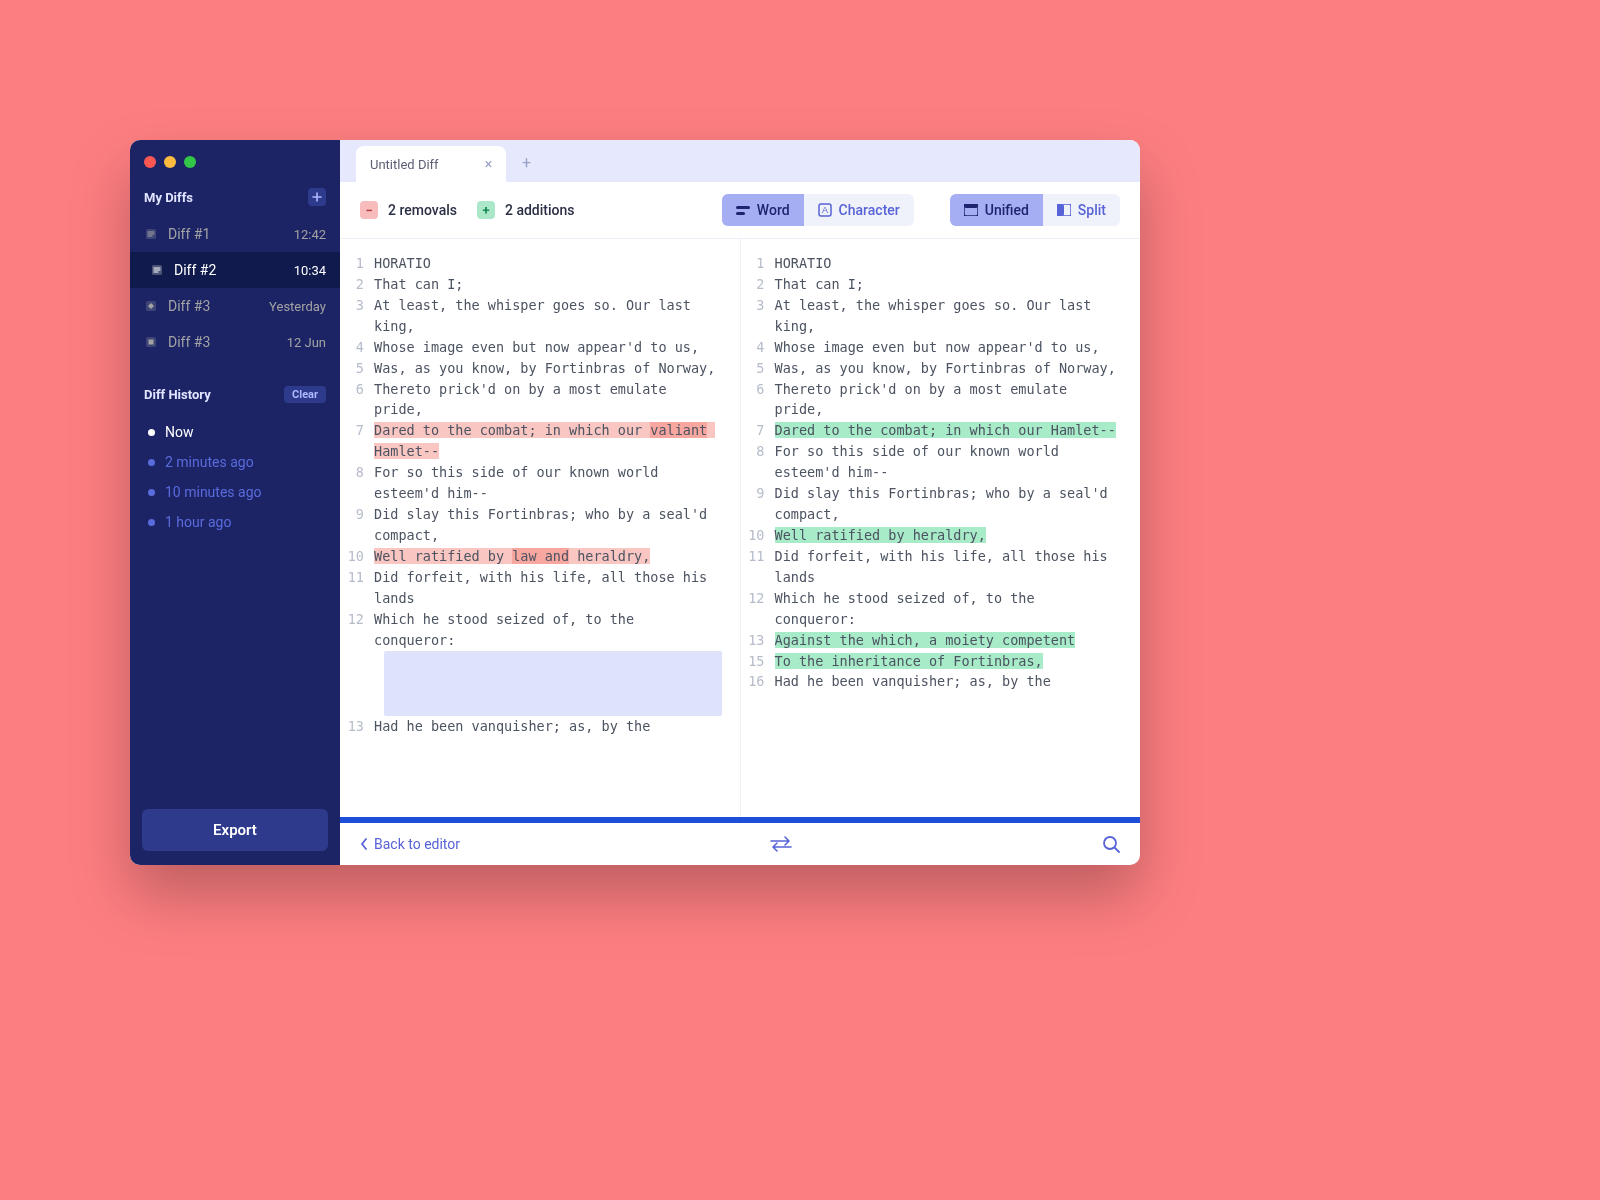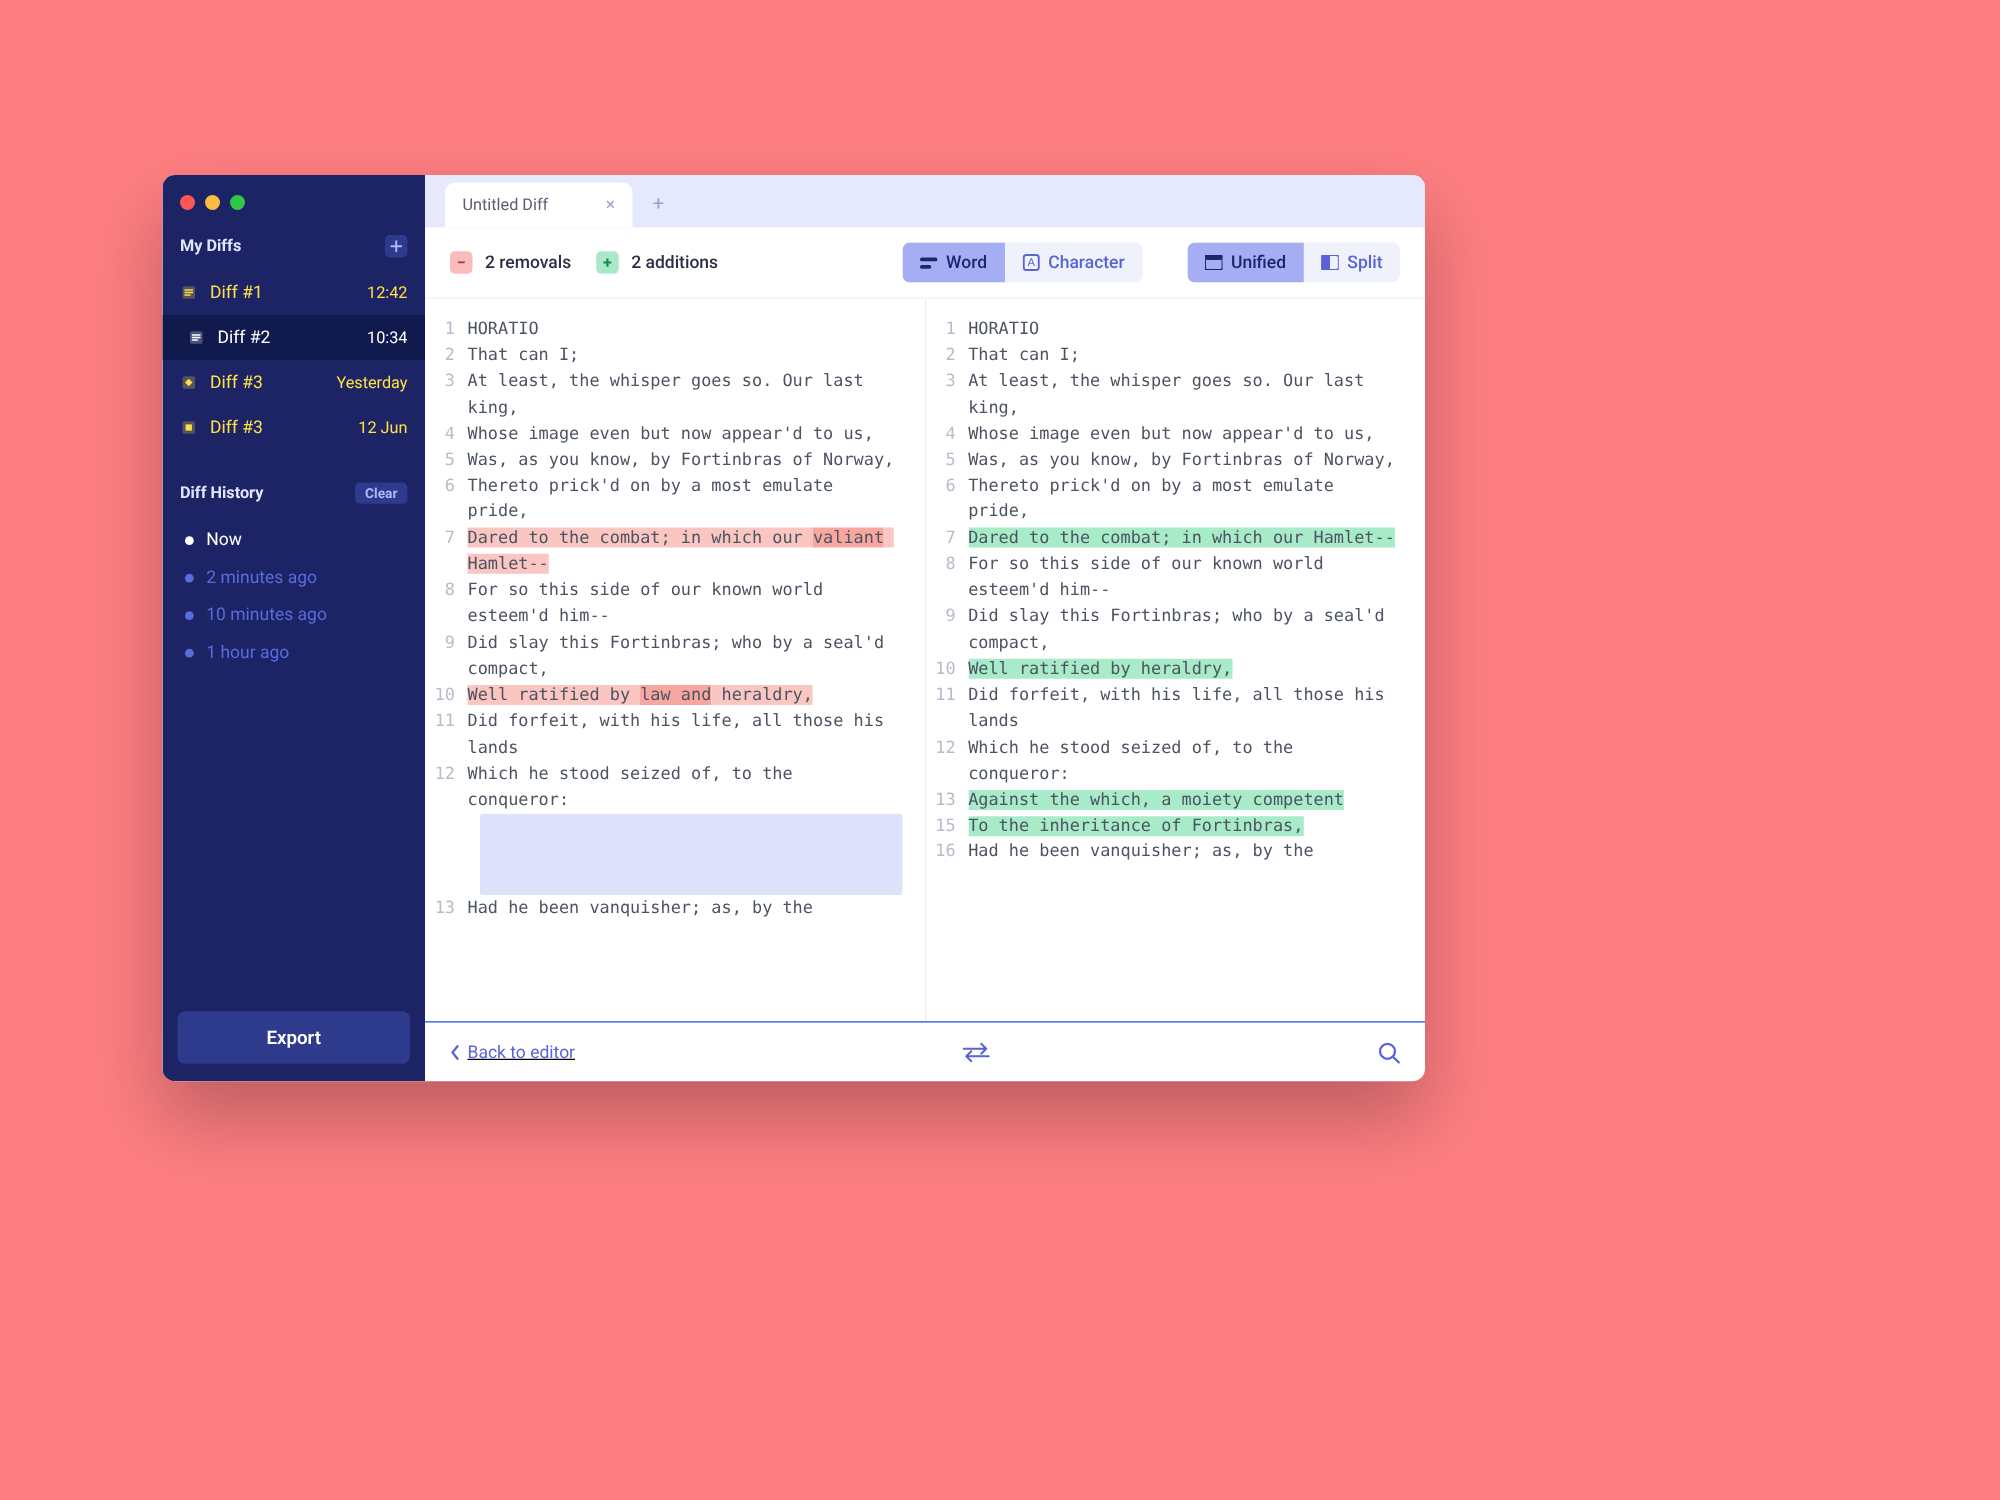--- a/index.html
+++ b/index.html
@@ -65,21 +65,21 @@
     color: #aeb8ff;
     font-size: 11px;
     padding: 2px 8px;
     cursor: pointer;
   }
   .diff-item {
     display: flex;
     align-items: center;
     padding: 10px 14px;
     font-size: 14px;
-    color: #fde047;
+    color: #a3a3a3;
     cursor: pointer;
     gap: 10px;
   }
   .diff-item .time {
     margin-left: auto;
     font-size: 13px;
   }
   .diff-item.selected {
     background: #111a4d;
     color: #fff;
@@ -232,26 +232,25 @@
   .hl-green { background: #a8ebc8; }
   .filler {
     background: #dee3fb;
     height: 65px;
     margin: 0 12px 0 38px;
     border-radius: 2px;
   }
   
   .footer {
     height: 48px;
-    border-top: 1px solid #1d4ed8;
+    border-top: 6px solid #1d4ed8;
     display: flex;
     align-items: center;
     padding: 0 20px;
     gap: 14px;
-    text-decoration: underline;
   }
   .back-link {
     display: flex;
     align-items: center;
     gap: 6px;
     color: #5763d6;
     font-size: 14px;
     cursor: pointer;
   }
   .footer .center-icon {

